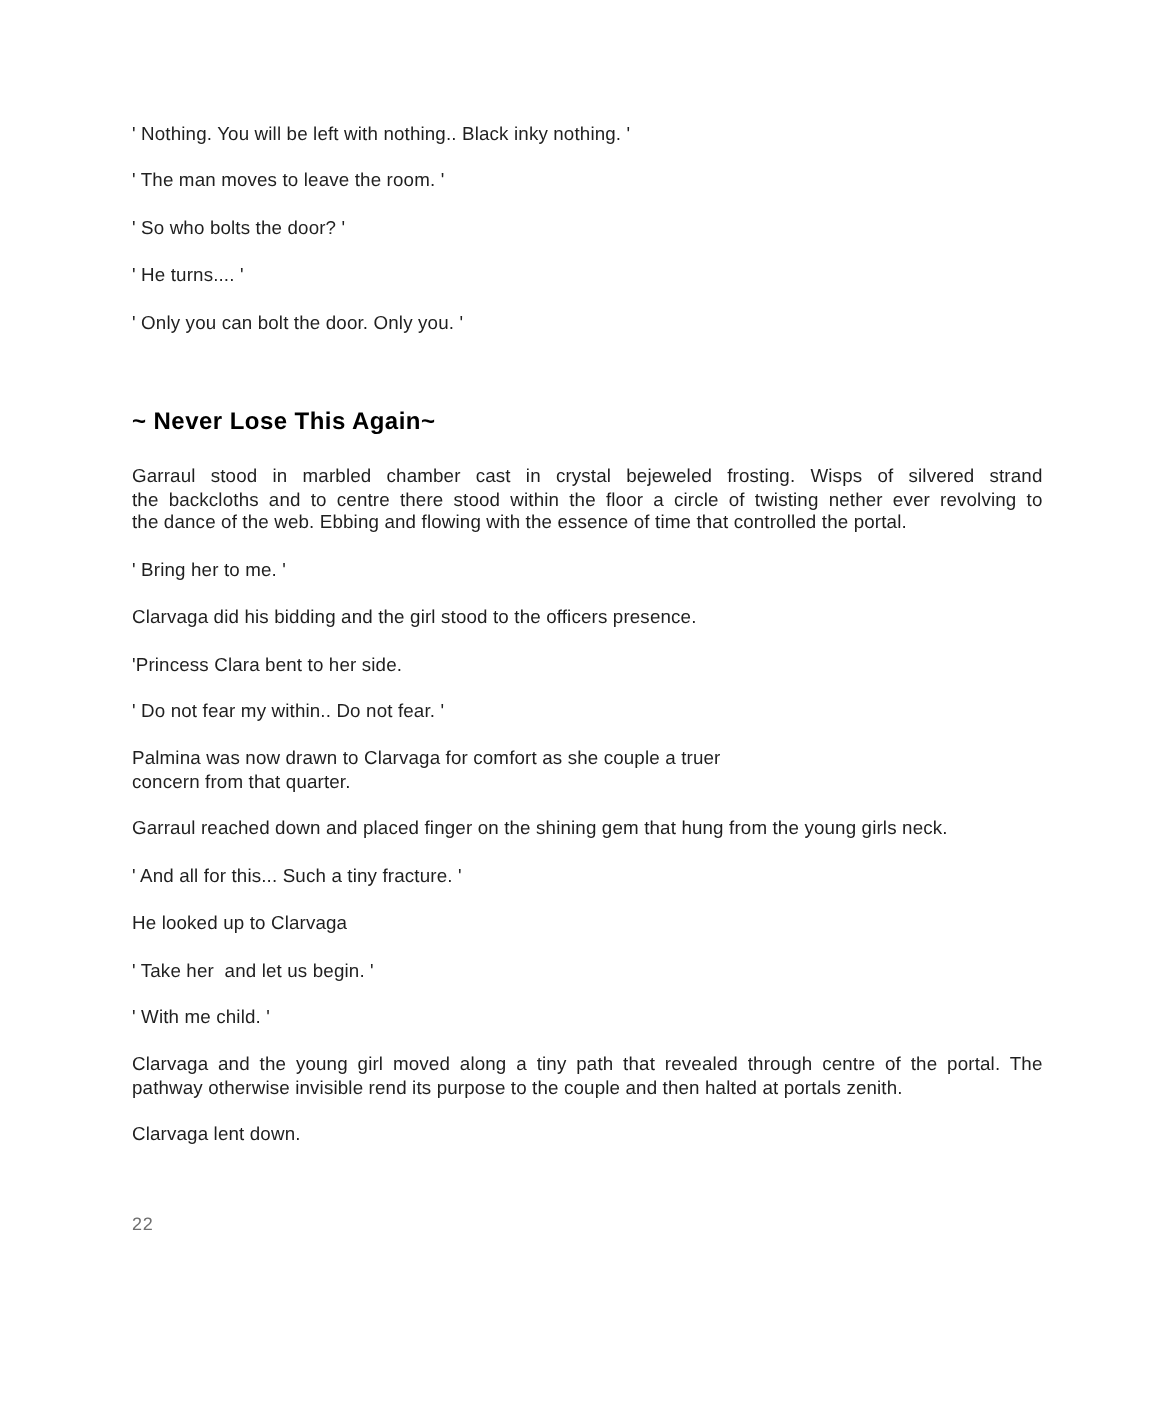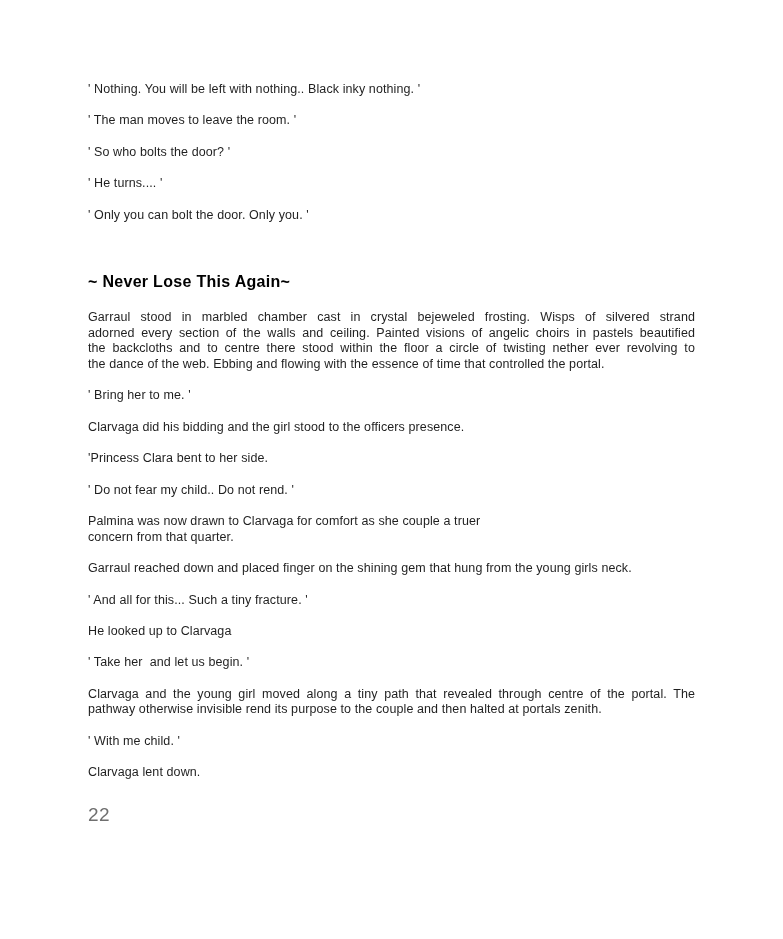--- a/index.html
+++ b/index.html
@@ -42,57 +42,56 @@
   }
   .heading {
     font-weight: bold;
     font-size: 16px;
     line-height: 25px;
     letter-spacing: 0.3px;
     color: #000000;
     margin: 46px 0 15.7px 0;
   }
   .page-number {
-    margin-top: 24px;
-    font-size: 19px;
+    margin-top: 42px;
+    font-size: 12px;
     line-height: 19px;
     letter-spacing: 0.5px;
   }
 </style>
 </head>
 <body>
 
 <div id="page" style="background: rgb(255, 255, 255);">
   <div id="content" style="color: rgb(31, 31, 31);">
 
     <div class="para single">' Nothing. You will be left with nothing.. Black inky nothing. '</div>
       <div class="para single">' The man moves to leave the room. '</div>
       <div class="para single">' So who bolts the door? '</div>
       <div class="para single">' He turns.... '</div>
       <div class="para single">' Only you can bolt the door. Only you. '</div>
       <div class="heading" style="color: rgb(0, 0, 0);">~ Never Lose This Again~</div>
       <div class="para">
         <div class="line">Garraul stood in marbled chamber cast in crystal bejeweled frosting. Wisps of silvered strand</div>
-        <div class="line">adorned every section of the walls and ceiling. Painted visions of angelic choirs in pastels beautified</div>
         <div class="line">the backcloths and to centre there stood within the floor a circle of twisting nether ever revolving to</div>
         <div class="line last">the dance of the web. Ebbing and flowing with the essence of time that controlled the portal.</div>
       </div>
       <div class="para single">' Bring her to me. '</div>
       <div class="para single">Clarvaga did his bidding and the girl stood to the officers presence.</div>
       <div class="para single">'Princess Clara bent to her side.</div>
-      <div class="para single">' Do not fear my child.. Do not rend. '</div>
+      <div class="para single">' Do not fear my within.. Do not fear. '</div>
       <div class="para">
         <div class="line last">Palmina was now drawn to Clarvaga for comfort as she couple a truer</div>
         <div class="line last">concern from that quarter.</div>
       </div>
       <div class="para single">Garraul reached down and placed finger on the shining gem that hung from the young girls neck.</div>
       <div class="para single">' And all for this... Such a tiny fracture. '</div>
       <div class="para single">He looked up to Clarvaga</div>
       <div class="para single">' Take her  and let us begin. '</div>
+      <div class="para single">' With me child. '</div>
       <div class="para">
         <div class="line">Clarvaga and the young girl moved along a tiny path that revealed through centre of the portal. The</div>
         <div class="line last">pathway otherwise invisible rend its purpose to the couple and then halted at portals zenith.</div>
       </div>
-      <div class="para single">' With me child. '</div>
       <div class="para single">Clarvaga lent down.</div>
       <div class="page-number" style="color: rgb(111, 111, 111);">22</div>
   </div>
 </div>
 
 </body></html>

